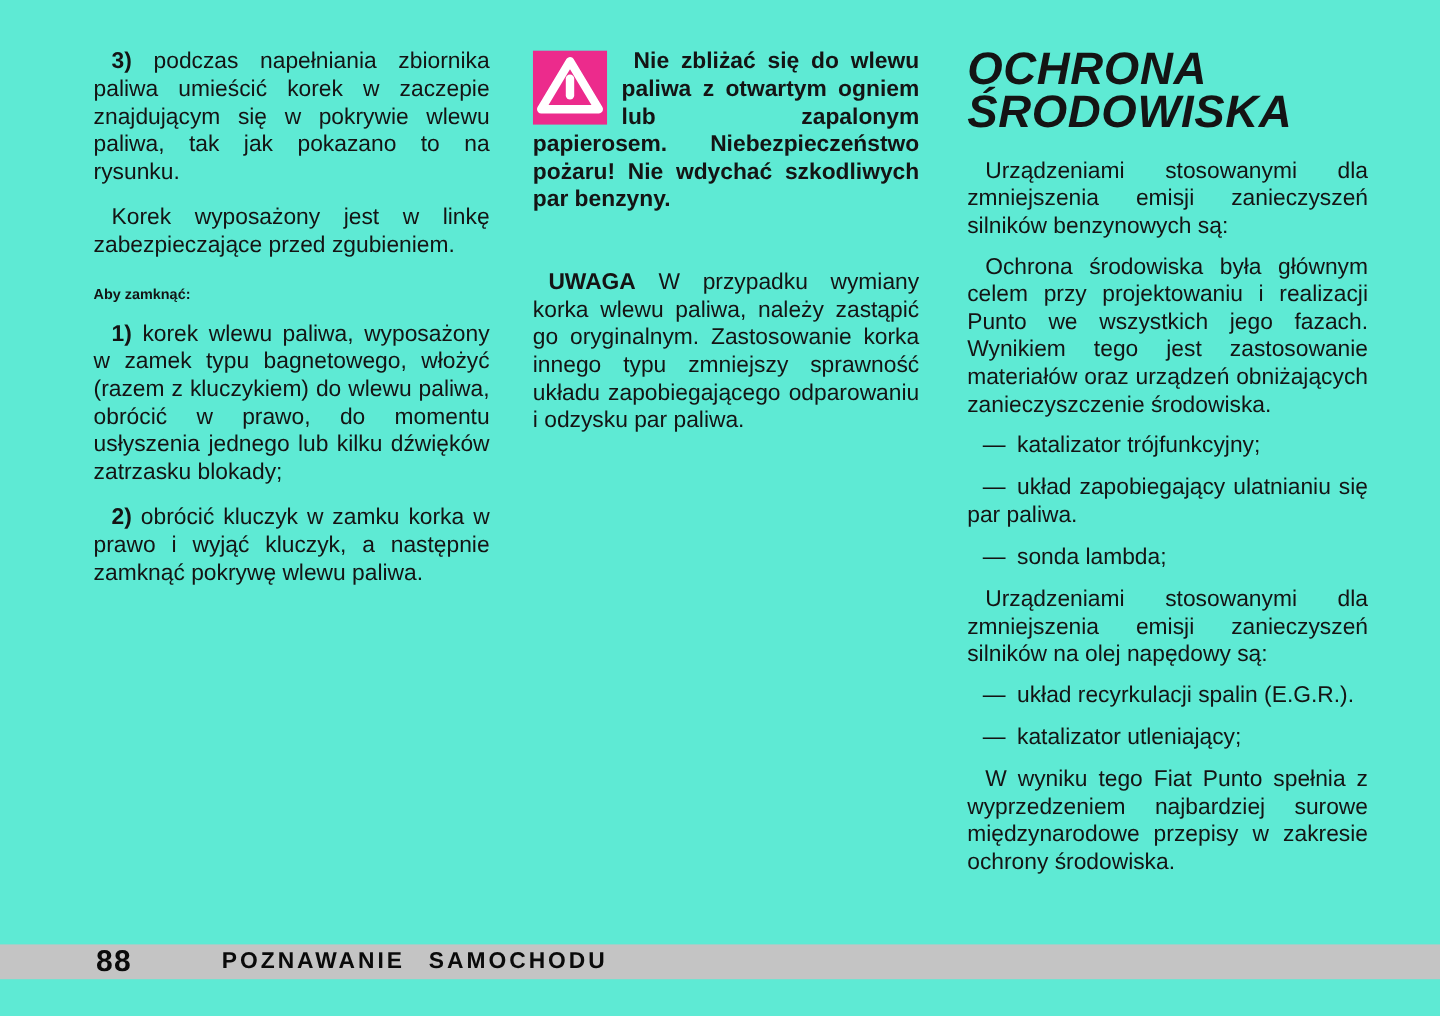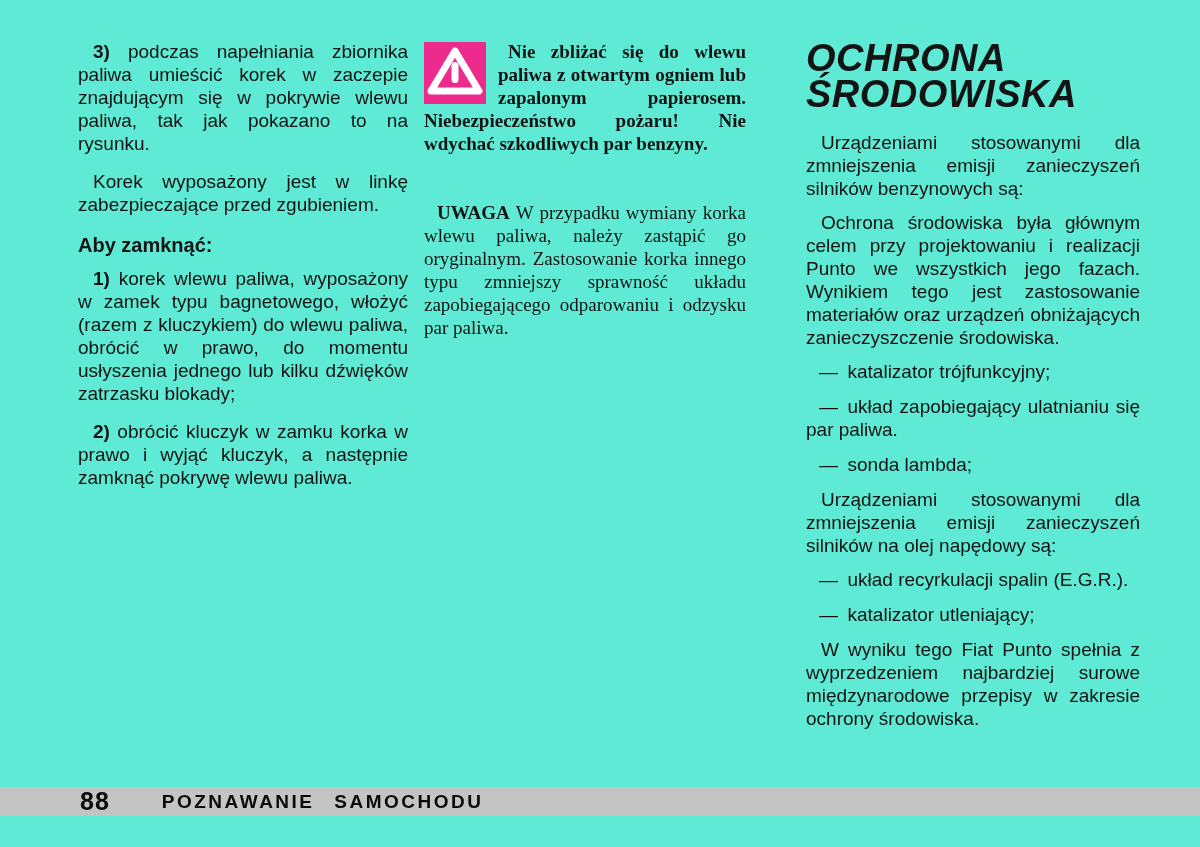--- a/index.html
+++ b/index.html
@@ -14,32 +14,32 @@
     overflow: hidden;
   }
   .col {
     position: absolute;
     top: 40px;
     font-size: 19px;
     line-height: 23px;
     text-align: justify;
   }
   .col-left   { left: 78px;  width: 330px; }
-  .col-middle { left: 424px; width: 322px; font-family: Liberation Serif, serif; }
+  .col-middle { left: 444px; width: 322px; }
   .col-right  { left: 806px; width: 334px; }
 
   .para {
     margin: 0 0 15px 0;
     text-indent: 15px;
   }
   .para b { font-weight: bold; }
 
   .subheading {
     font-weight: bold;
-    font-size: 20px;
+    font-size: 12px;
     text-align: left;
     text-indent: 0;
     margin: 18px 0 10px 0;
   }
 
   .warn-box { margin: 0 0 46px 0; }
   .warn-icon {
     float: left;
     width: 62px;
     height: 62px;
@@ -126,18 +126,18 @@
     <p class="rc-para">Ochrona środowiska była głównym celem przy projektowaniu i realizacji Punto we wszystkich jego fazach. Wynikiem tego jest zastosowanie materiałów oraz urządzeń obniżających zanieczyszczenie środowiska.</p>
     <p class="list-item">— katalizator trójfunkcyjny;</p>
     <p class="list-item">— układ zapobiegający ulatnianiu się par paliwa.</p>
     <p class="list-item">— sonda lambda;</p>
     <p class="rc-para">Urządzeniami stosowanymi dla zmniejszenia emisji zanieczyszeń silników na olej napędowy są:</p>
     <p class="list-item">— układ recyrkulacji spalin (E.G.R.).</p>
     <p class="list-item">— katalizator utleniający;</p>
     <p class="rc-para">W wyniku tego Fiat Punto spełnia z wyprzedzeniem najbardziej surowe międzynarodowe przepisy w zakresie ochrony środowiska.</p>
   </div>
 
-  <div class="footer-bar" style="background:#C4C4C4;">
+  <div class="footer-bar" style="background:#C4C4C4;gap:23px;">
     <span class="page-number">88</span>
     <span class="section-title">POZNAWANIE SAMOCHODU</span>
   </div>
 
 </div>
 
 </body></html>

